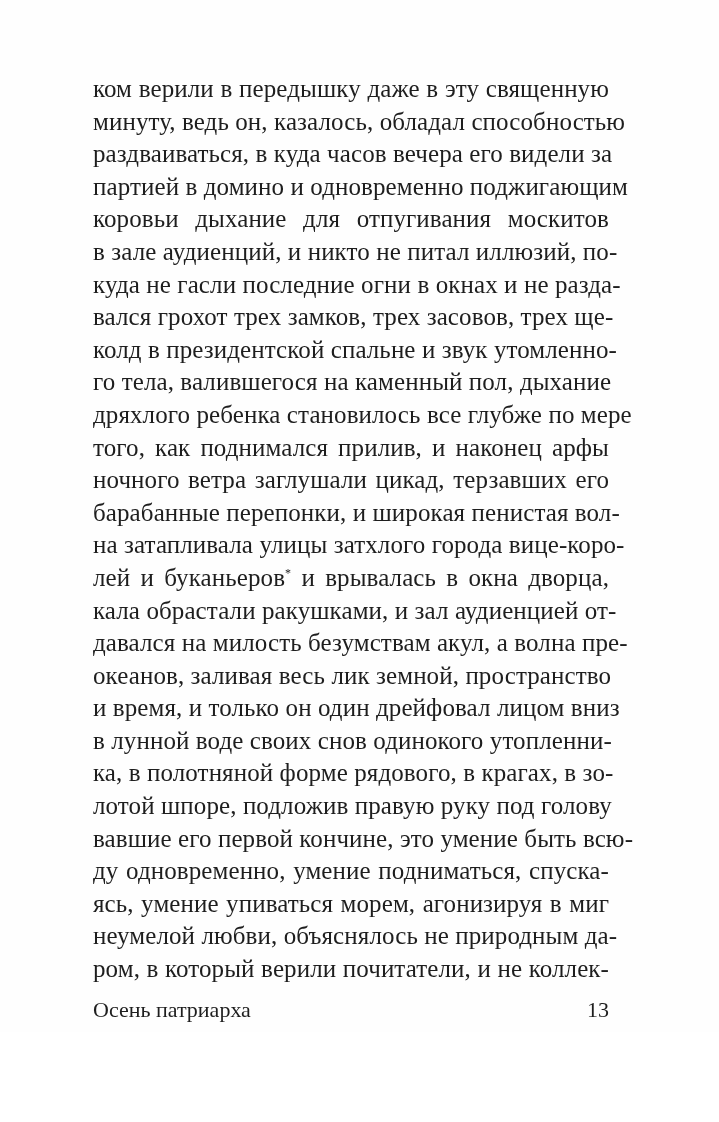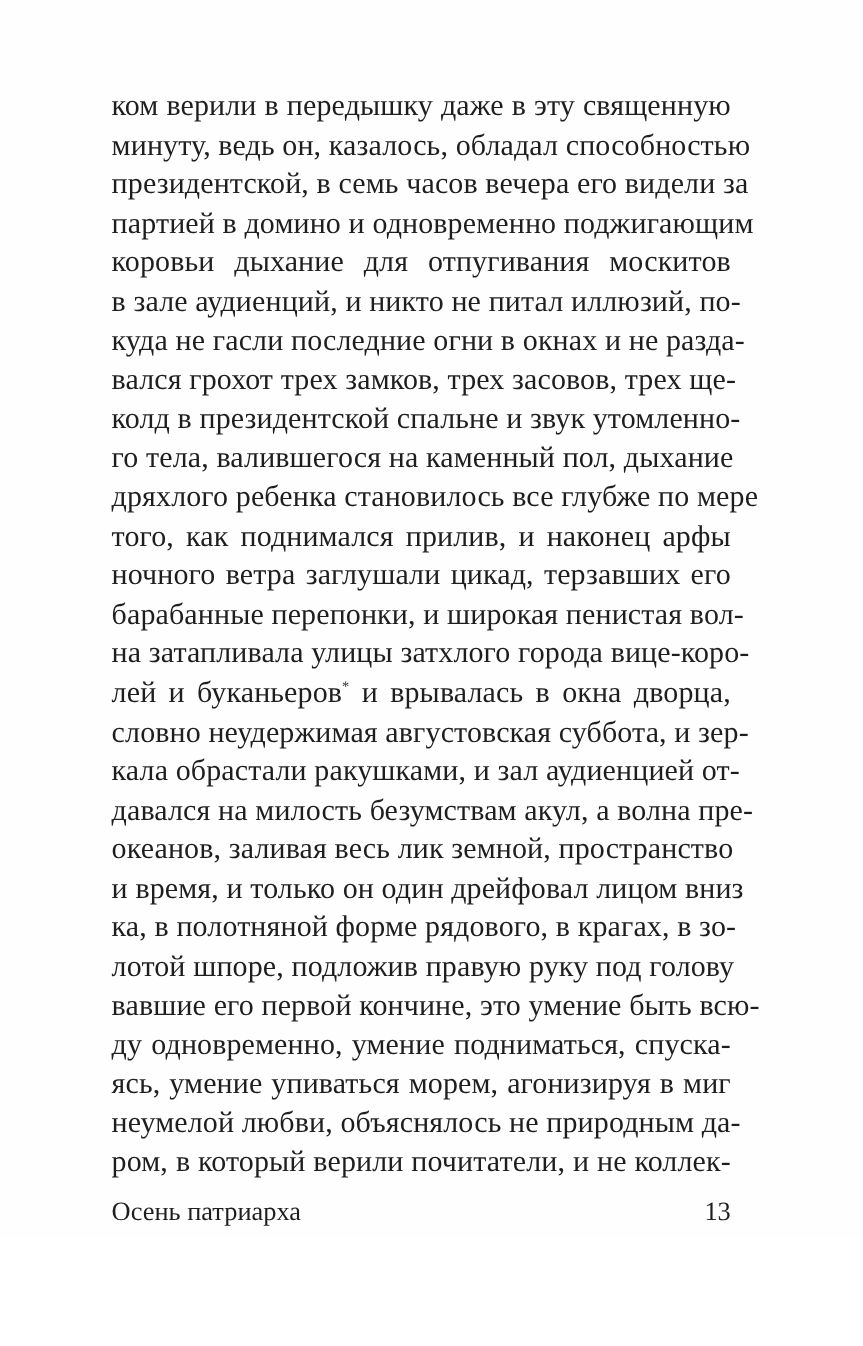--- a/index.html
+++ b/index.html
@@ -57,39 +57,39 @@
     .footer .book-title {
     }
   </style>
 </head>
 <body>
 
 <div class="page">
   <div class="text-block">
     <span class="line">ком верили в передышку даже в эту священную</span>
     <span class="line">минуту, ведь он, казалось, обладал способностью</span>
-    <span class="line">президентской, в семь часов вечера его видели за</span>
+    <span class="line">раздваиваться, в куда часов вечера его видели за</span>
     <span class="line">партией в домино и одновременно поджигающим</span>
     <span class="line">коровьи дыхание для отпугивания москитов</span>
     <span class="line">в зале аудиенций, и никто не питал иллюзий, по-</span>
     <span class="line">куда не гасли последние огни в окнах и не разда-</span>
     <span class="line">вался грохот трех замков, трех засовов, трех ще-</span>
     <span class="line">колд в президентской спальне и звук утомленно-</span>
     <span class="line">го тела, валившегося на каменный пол, дыхание</span>
     <span class="line">дряхлого ребенка становилось все глубже по мере</span>
     <span class="line">того, как поднимался прилив, и наконец арфы</span>
     <span class="line">ночного ветра заглушали цикад, терзавших его</span>
     <span class="line">барабанные перепонки, и широкая пенистая вол-</span>
     <span class="line">на затапливала улицы затхлого города вице-коро-</span>
     <span class="line"><span>лей и буканьеров</span><sup>*</sup><span> и врывалась в окна дворца,</span></span>
-    <span class="line">словно неудержимая августовская суббота, и зер-</span>
     <span class="line">кала обрастали ракушками, и зал аудиенцией от-</span>
     <span class="line">давался на милость безумствам акул, а волна пре-</span>
     <span class="line">океанов, заливая весь лик земной, пространство</span>
     <span class="line">и время, и только он один дрейфовал лицом вниз</span>
+    <span class="line">в лунной воде своих снов одинокого утопленни-</span>
     <span class="line">ка, в полотняной форме рядового, в крагах, в зо-</span>
     <span class="line">лотой шпоре, подложив правую руку под голову</span>
     <span class="line">вавшие его первой кончине, это умение быть всю-</span>
     <span class="line">ду одновременно, умение подниматься, спуска-</span>
     <span class="line">ясь, умение упиваться морем, агонизируя в миг</span>
     <span class="line">неумелой любви, объяснялось не природным да-</span>
     <span class="line">ром, в который верили почитатели, и не коллек-</span>
   </div>
 
   <div class="footer">

